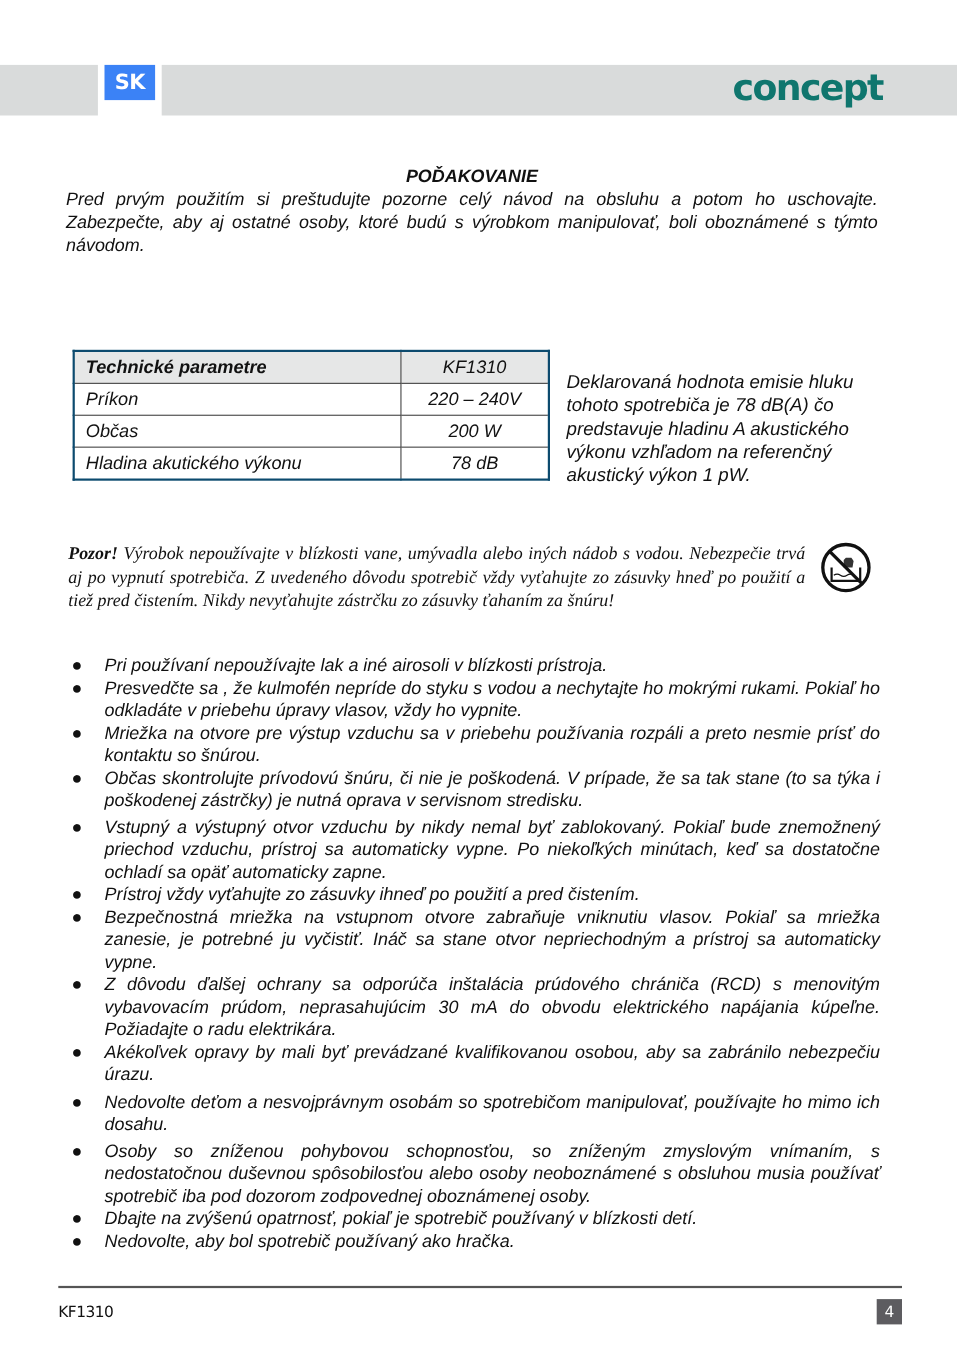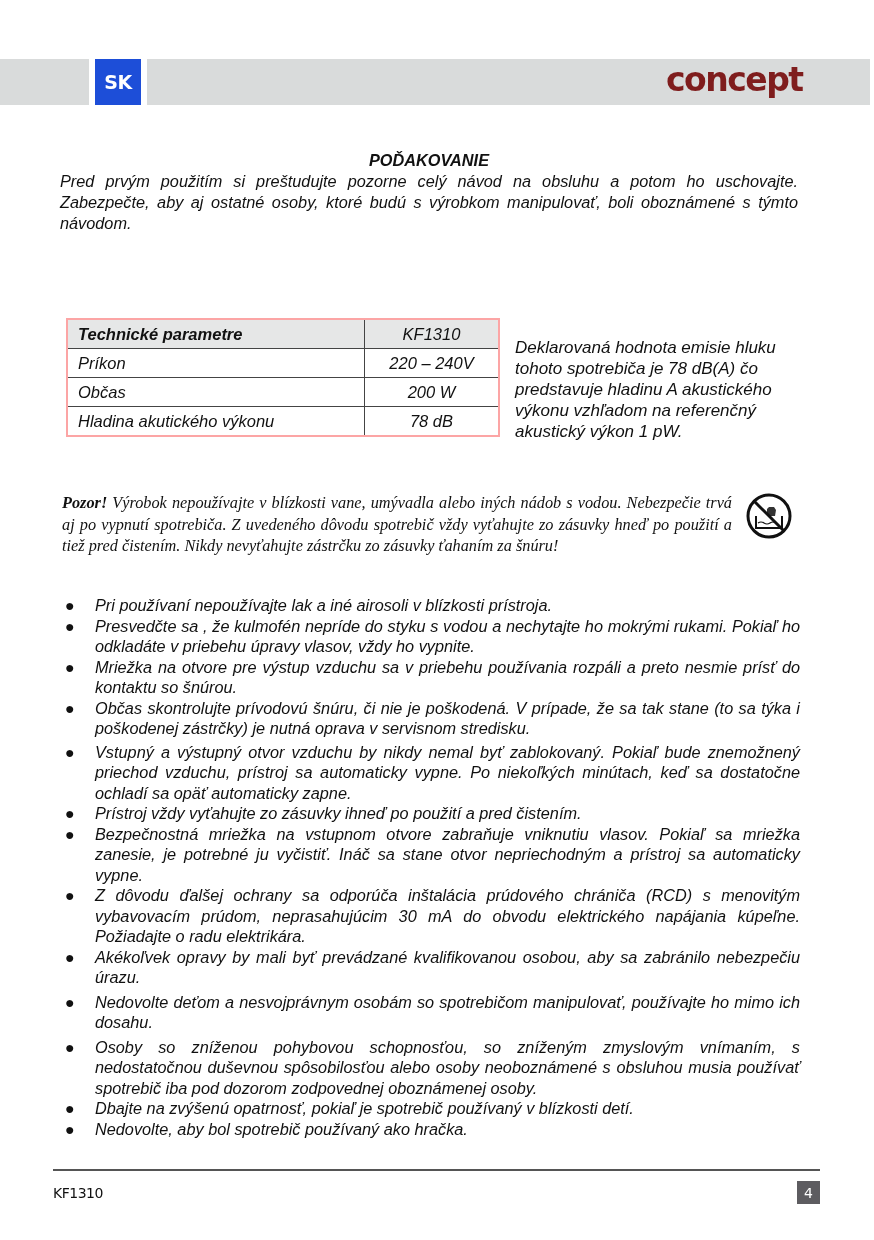--- a/index.html
+++ b/index.html
@@ -1,30 +1,30 @@
 <!DOCTYPE html>
 <html><head>
 <meta charset="utf-8">
 <style>
   html, body { margin:0; padding:0; background:#ffffff; }
   body { width:874px; height:1240px; position:relative; overflow:hidden;
          font-family:"Liberation Sans", sans-serif; color:#111; }
   .hdr-band { position:absolute; top:59px; height:46px; background:#d9dbdb; }
   .hdr-left { left:0; width:89px; }
   .hdr-right { left:147px; width:723px; }
-  .lang-box { position:absolute; left:95px; top:59px; width:46px; height:46px; background:#1d4ed8;
+  .lang-box { position:absolute; left:95px; top:59px; width:46px; height:32px; background:#3b82f6;
               color:#fff; font-family:"DejaVu Sans", sans-serif; font-weight:bold; font-size:19px;
               display:flex; align-items:center; justify-content:center; letter-spacing:-0.5px; }
   .brand { position:absolute; left:666px; top:60px; font-family:"DejaVu Sans", sans-serif;
-           font-weight:bold; font-size:33px; letter-spacing:-1.5px; color:#7f1d1d; }
+           font-weight:bold; font-size:33px; letter-spacing:-1.5px; color:#0f766e; }
   .content { position:absolute; left:60px; width:738px; font-style:italic; font-size:16.3px; line-height:21px; }
   .intro { top:150px; }
   .intro .title { font-weight:bold;text-align:center; }
   .intro p { margin:0; text-align:justify; }
-  table.spec { position:absolute; left:66px; top:318px; border-collapse:collapse; border:2px solid #fca5a5;
+  table.spec { position:absolute; left:66px; top:318px; border-collapse:collapse; border:2px solid #0c4a6e;
                font-style:italic; font-size:16.5px; }
   table.spec td { border:1px solid #444; height:28px; padding:0 10px; }
   table.spec td.k { width:276px; }
   table.spec td.v { width:113px; text-align:center; }
   table.spec tr.head td { background:#e6e7e7; font-weight:bold; }
   table.spec tr.head td.v { font-weight:normal; }
   .noise { position:absolute; left:515px; top:337px; width:290px; font-style:italic; font-size:17px; line-height:21px; }
   .warn { position:absolute; left:62px; top:492px; width:670px; font-style:italic; font-size:16.3px; line-height:21.5px; text-align:justify;font-family:Liberation Serif, serif; }
   .warn .pozor { font-weight:bold; }
   .no-bath { position:absolute; left:745px; top:492px; width:48px; height:48px; }

